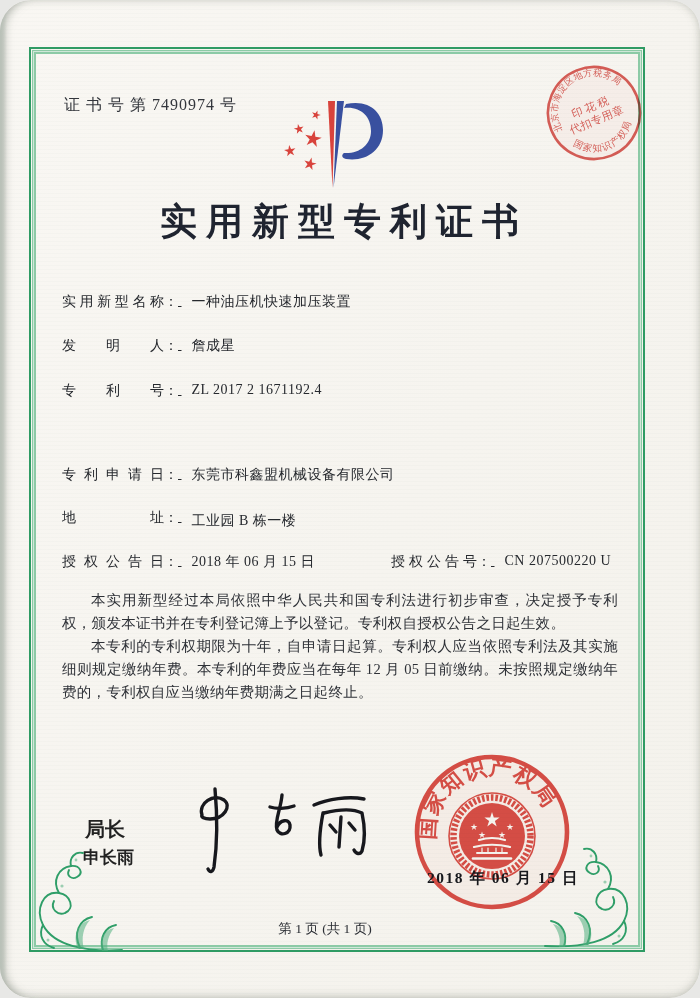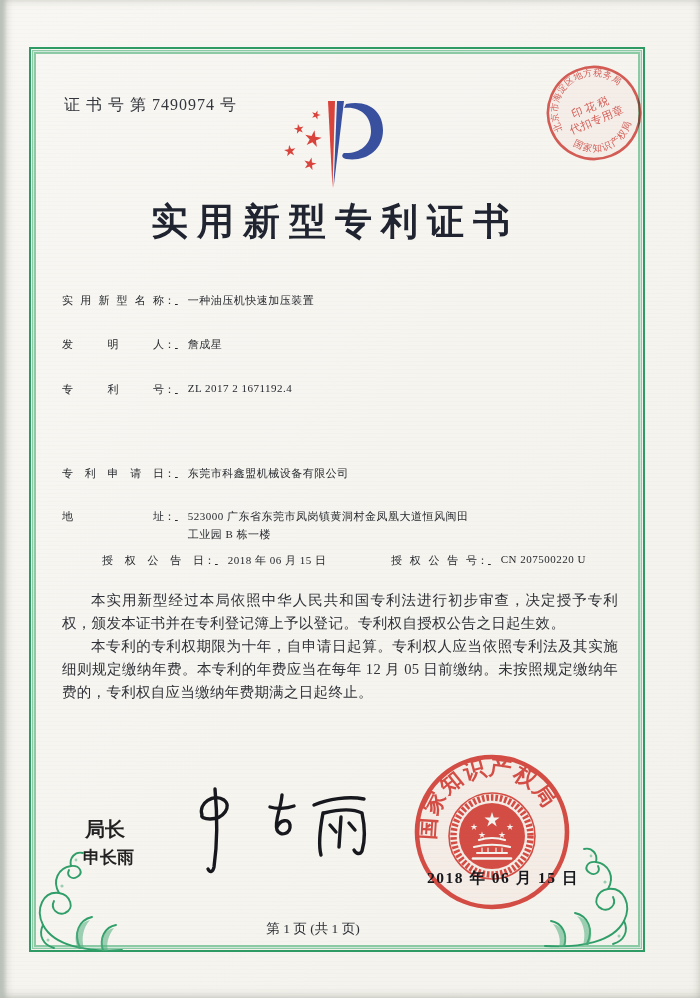--- a/index.html
+++ b/index.html
@@ -8,46 +8,47 @@
     background:
       repeating-linear-gradient(0deg, rgba(90,110,95,0.022) 0 1px, rgba(0,0,0,0) 1px 4px),
       linear-gradient(120deg,#f9f7f3 0%,#f6f4ef 55%,#f4f2ec 100%);
     overflow:hidden;
     font-family:"Liberation Serif","DejaVu Serif",serif;
     color:#2b2e34;
     box-shadow: inset 10px 0 10px -6px rgba(120,130,118,.55),
                 inset -6px 0 8px -5px rgba(140,145,135,.35),
                 inset 0 -8px 10px -6px rgba(140,145,135,.35),
                 inset 0 6px 8px -5px rgba(160,165,155,.25);
+    border-radius: 31px;
   }
   .edge-strip{position:absolute;left:0;top:0;width:7px;height:100%;
     background:linear-gradient(90deg,#b9c1b8,rgba(185,193,184,0));}
   
   .frame{position:absolute;left:29px;top:47px;width:612px;height:901px;
     border:2px solid #2f9b64;z-index:1;}
   .frame-mid{position:absolute;inset:1px;border:4px solid #8ccaa6;}
   .frame-in{position:absolute;inset:2px;border:1px solid #cfe7d8;}
   
   .abs{position:absolute;}
   .cert-no{left:64px;top:95px;font-size:16px;letter-spacing:1px;color:#33363c;}
   .title{left:29px;top:197px;width:612px;text-align:center;font-size:37px;
-    font-weight:bold;letter-spacing:9px;color:#1f2430;}
-  .frow{left:62px;height:22px;font-size:11px;white-space:nowrap;color:#26292e;text-decoration:underline;}
+    font-weight:bold;letter-spacing:9px;padding-left:9px;color:#1f2430;}
+  .frow{left:62px;height:22px;font-size:14px;white-space:nowrap;color:#26292e;text-decoration:underline;}
   .flabel{display:inline-block;width:102px;text-align:justify;text-align-last:justify;vertical-align:top;}
   .fcolon{display:inline-block;vertical-align:top;}
   .fvalue{display:inline-block;margin-left:10px;vertical-align:top;letter-spacing:.5px;}
   .fvalue .l2{margin-top:3px;}
   .paras{left:62px;top:589px;width:556px;font-size:14.5px;line-height:23px;
     color:#2e3137;text-align:justify;}
   .paras p{margin:0;text-indent:2em;letter-spacing:.3px;}
   .sig-title{left:85px;top:816px;font-size:20px;font-weight:600;
     font-family:"Liberation Sans","DejaVu Sans",sans-serif;color:#222;}
   .sig-name{left:83px;top:846px;font-size:17px;font-weight:600;
     font-family:"Liberation Sans","DejaVu Sans",sans-serif;color:#222;}
-  .footer{left:18px;top:920px;width:590px;text-align:center;font-size:13.5px;color:#2c2f35;}
+  .footer{left:30px;top:920px;width:590px;text-align:center;font-size:13.5px;color:#2c2f35;}
   .seal-date{left:427px;top:868px;font-size:15.5px;letter-spacing:1.5px;color:#17181c;z-index:6;font-weight:600;}
   
   .logo{left:280px;top:98px;z-index:2;}
   .seal{left:401px;top:741px;z-index:5;mix-blend-mode:multiply;opacity:.96;}
   .tax-stamp{left:531px;top:50px;z-index:5;transform:rotate(-22deg);
     mix-blend-mode:multiply;opacity:.93;}
   .orn-left{left:18px;top:848px;z-index:2;}
   .orn-right{left:537px;top:844px;z-index:2;transform:scaleX(-1);}
   .signature{left:178px;top:783px;z-index:3;}
   svg text{font-family:"Liberation Serif","DejaVu Serif",serif;}
@@ -108,25 +109,24 @@
     <span class="flabel">专利号</span><span class="fcolon">：</span>
     <span class="fvalue">ZL 2017 2 1671192.4</span>
   </div>
   <div class="abs frow" style="top:466px;">
     <span class="flabel">专利申请日</span><span class="fcolon">：</span>
     <span class="fvalue">东莞市科鑫盟机械设备有限公司</span>
   </div>
   <div class="abs frow" style="top:509px;">
     <span class="flabel">地址</span><span class="fcolon">：</span>
     <span class="fvalue">
-      <div>523000 广东省东莞市凤岗镇黄洞村金凤凰大道恒风闽田</div>
       <div class="l2">工业园 B 栋一楼</div>
     </span>
   </div>
-  <div class="abs frow" style="top:553px;margin-left:40px;">
+  <div class="abs frow" style="top:553px;">
     <span class="flabel">授权公告日</span><span class="fcolon">：</span>
     <span class="fvalue">2018 年 06 月 15 日</span>
   </div>
   <div class="abs frow" style="left:391px;top:553px;">
     <span class="flabel" style="width:86px;">授权公告号</span><span class="fcolon">：</span>
     <span class="fvalue">CN 207500220 U</span>
   </div>
 
   <div class="abs paras">
     <p>本实用新型经过本局依照中华人民共和国专利法进行初步审查，决定授予专利权，颁发本证书并在专利登记簿上予以登记。专利权自授权公告之日起生效。</p>

